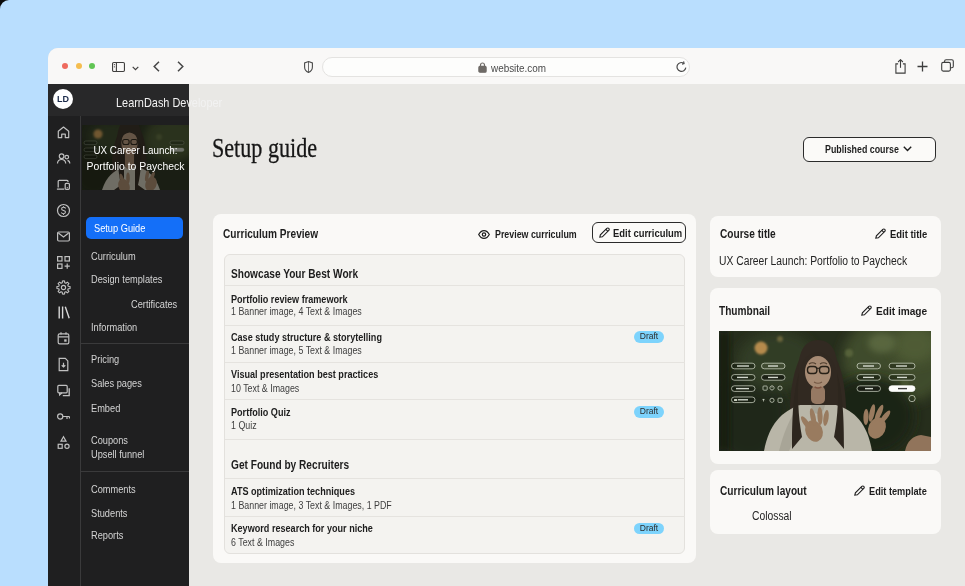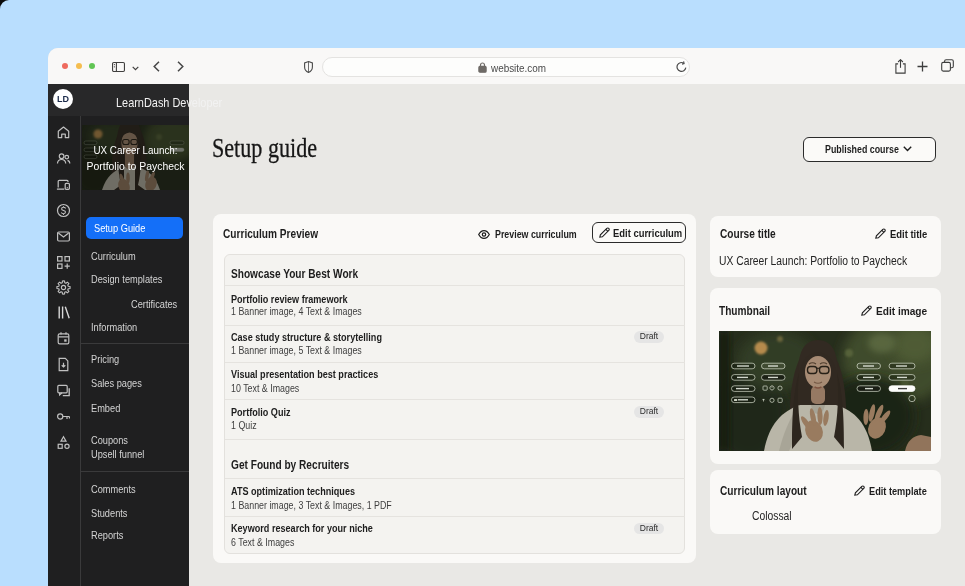--- a/index.html
+++ b/index.html
@@ -29,21 +29,21 @@
   .b12 .sx { transform:scaleX(.79); }
   .sub .sx { transform:scaleX(.77); }
   .r12 .sx { transform:scaleX(.86); }
   .sdiv { position:absolute; left:80.5px; width:108px; height:1px; background:#3a3a3b; }
   .card { position:absolute; background:#faf9f7; border-radius:8px; }
   .b13 { font-weight:bold; font-size:12.5px; color:#1d1d1d; white-space:nowrap; }
   .b12 { font-weight:bold; font-size:11.5px; color:#1d1d1d; white-space:nowrap;text-align:center; }
   .r12 { font-size:12px; color:#242424; white-space:nowrap; }
   .sub { font-size:11.5px; color:#3e3e3e; white-space:nowrap; }
   .hdiv { position:absolute; height:1px; background:#e5e3df; left:224.5px; width:460px; }
-  .badge { position:absolute; width:30px; height:11.5px; background:#e5e5e5; border-radius:6px;
+  .badge { position:absolute; width:30px; height:11.5px; background:#7dd3fc; border-radius:6px;
            font-size:8.5px; color:#2c2c2c; text-align:center; line-height:11.5px; }
   .serif { font-family:"Liberation Serif", serif; color:#171717; white-space:nowrap; -webkit-text-stroke:0.3px #171717; }
   .btn { position:absolute; border:1.5px solid #2b2b2b; border-radius:6px; background:#fbfaf8; }
 </style>
 </head>
 <body>
 <div class="page">
   <div class="win"></div>
   <div class="chrome"></div>
 

